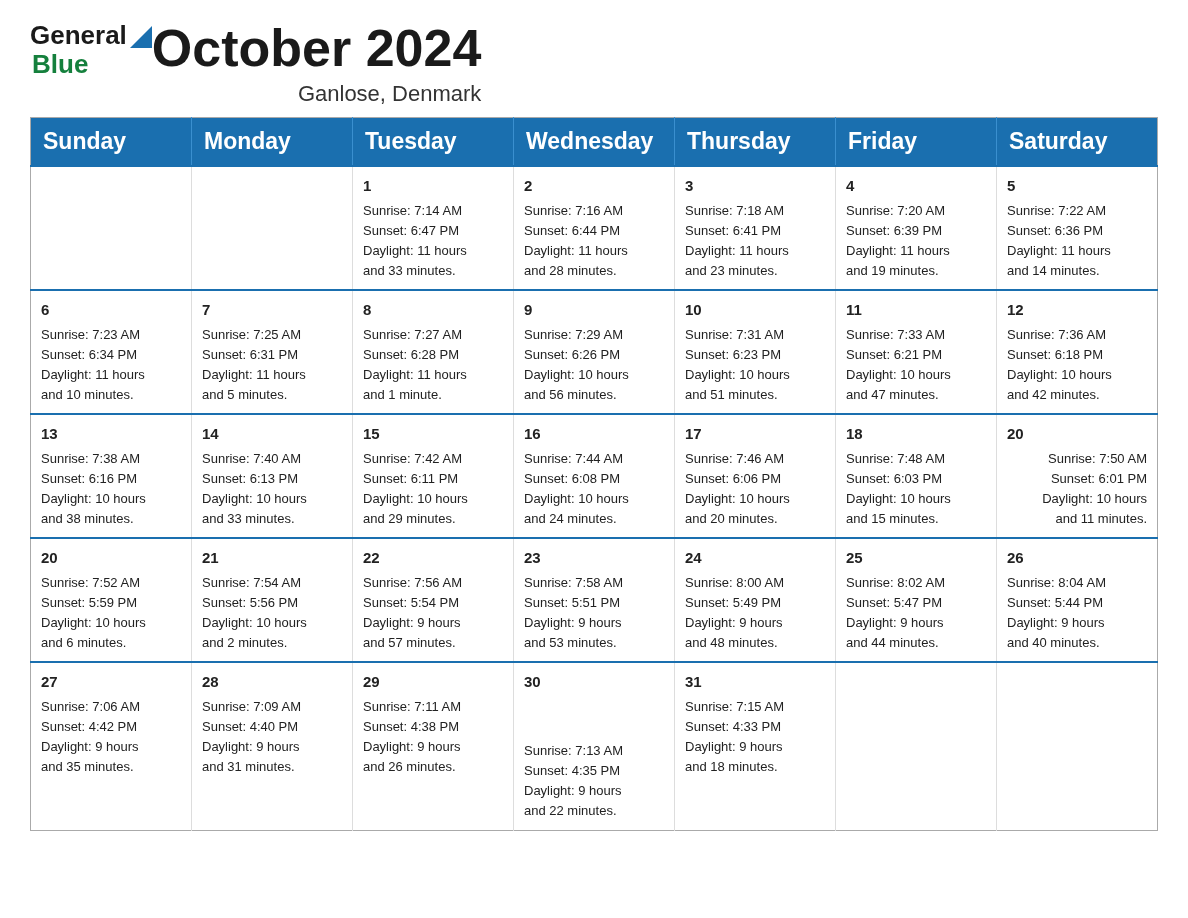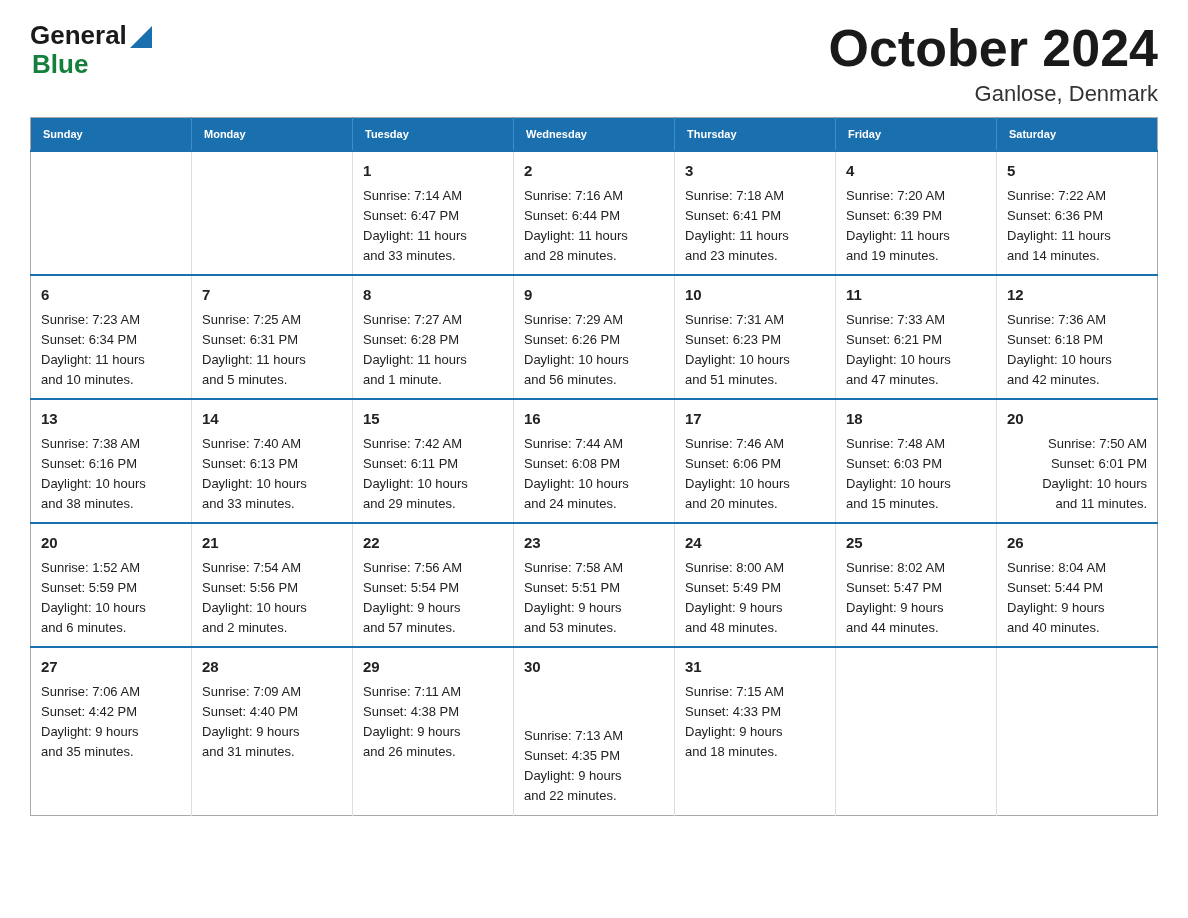--- a/index.html
+++ b/index.html
@@ -6,24 +6,22 @@
     body {
       font-family: Arial, Helvetica, sans-serif;
       background: #fff;
       width: 1188px;
       min-height: 918px;
       padding: 20px 30px;
     }
 
     .header {
       display: flex;
-      justify-content: space-between;
       align-items: flex-start;
       margin-bottom: 10px;
-      gap: 20px;
     }
 
     .title-section {
       text-align: right;
     }
 
     .month-title {
       font-size: 52px;
       font-weight: bold;
       color: #1a1a1a;
@@ -40,21 +38,21 @@
       width: 100%;
       border-collapse: collapse;
       border: 1px solid #aaa;
       margin-top: 10px;
     }
 
     .calendar-table thead tr th {
       background-color: #1a6faf;
       color: #fff;
       padding: 10px 12px;
-      font-size: 11px;
+      font-size: 23px;
       font-weight: bold;
       text-align: left;
       border-right: 1px solid #3a8fcf;
     }
 
     .calendar-table thead tr th:last-child {
       border-right: none;
     }
 
     .calendar-table tbody tr {
@@ -268,21 +266,21 @@
           <span class="day-number">20</span>
           <div class="day-info" style="white-space: pre-line; text-align: right;">Sunrise: 7:50 AM
 Sunset: 6:01 PM
 Daylight: 10 hours
 and 11 minutes.</div>
         </td>
       </tr>
       <tr>
         <td>
           <span class="day-number">20</span>
-          <div class="day-info" style="white-space: pre-line;">Sunrise: 1:52 AM
+          <div class="day-info" style="white-space: pre-line;">Sunrise: 7:52 AM
 Sunset: 5:59 PM
 Daylight: 10 hours
 and 6 minutes.</div>
         </td>
         <td>
           <span class="day-number">21</span>
           <div class="day-info" style="white-space: pre-line;">Sunrise: 7:54 AM
 Sunset: 5:56 PM
 Daylight: 10 hours
 and 2 minutes.</div>

